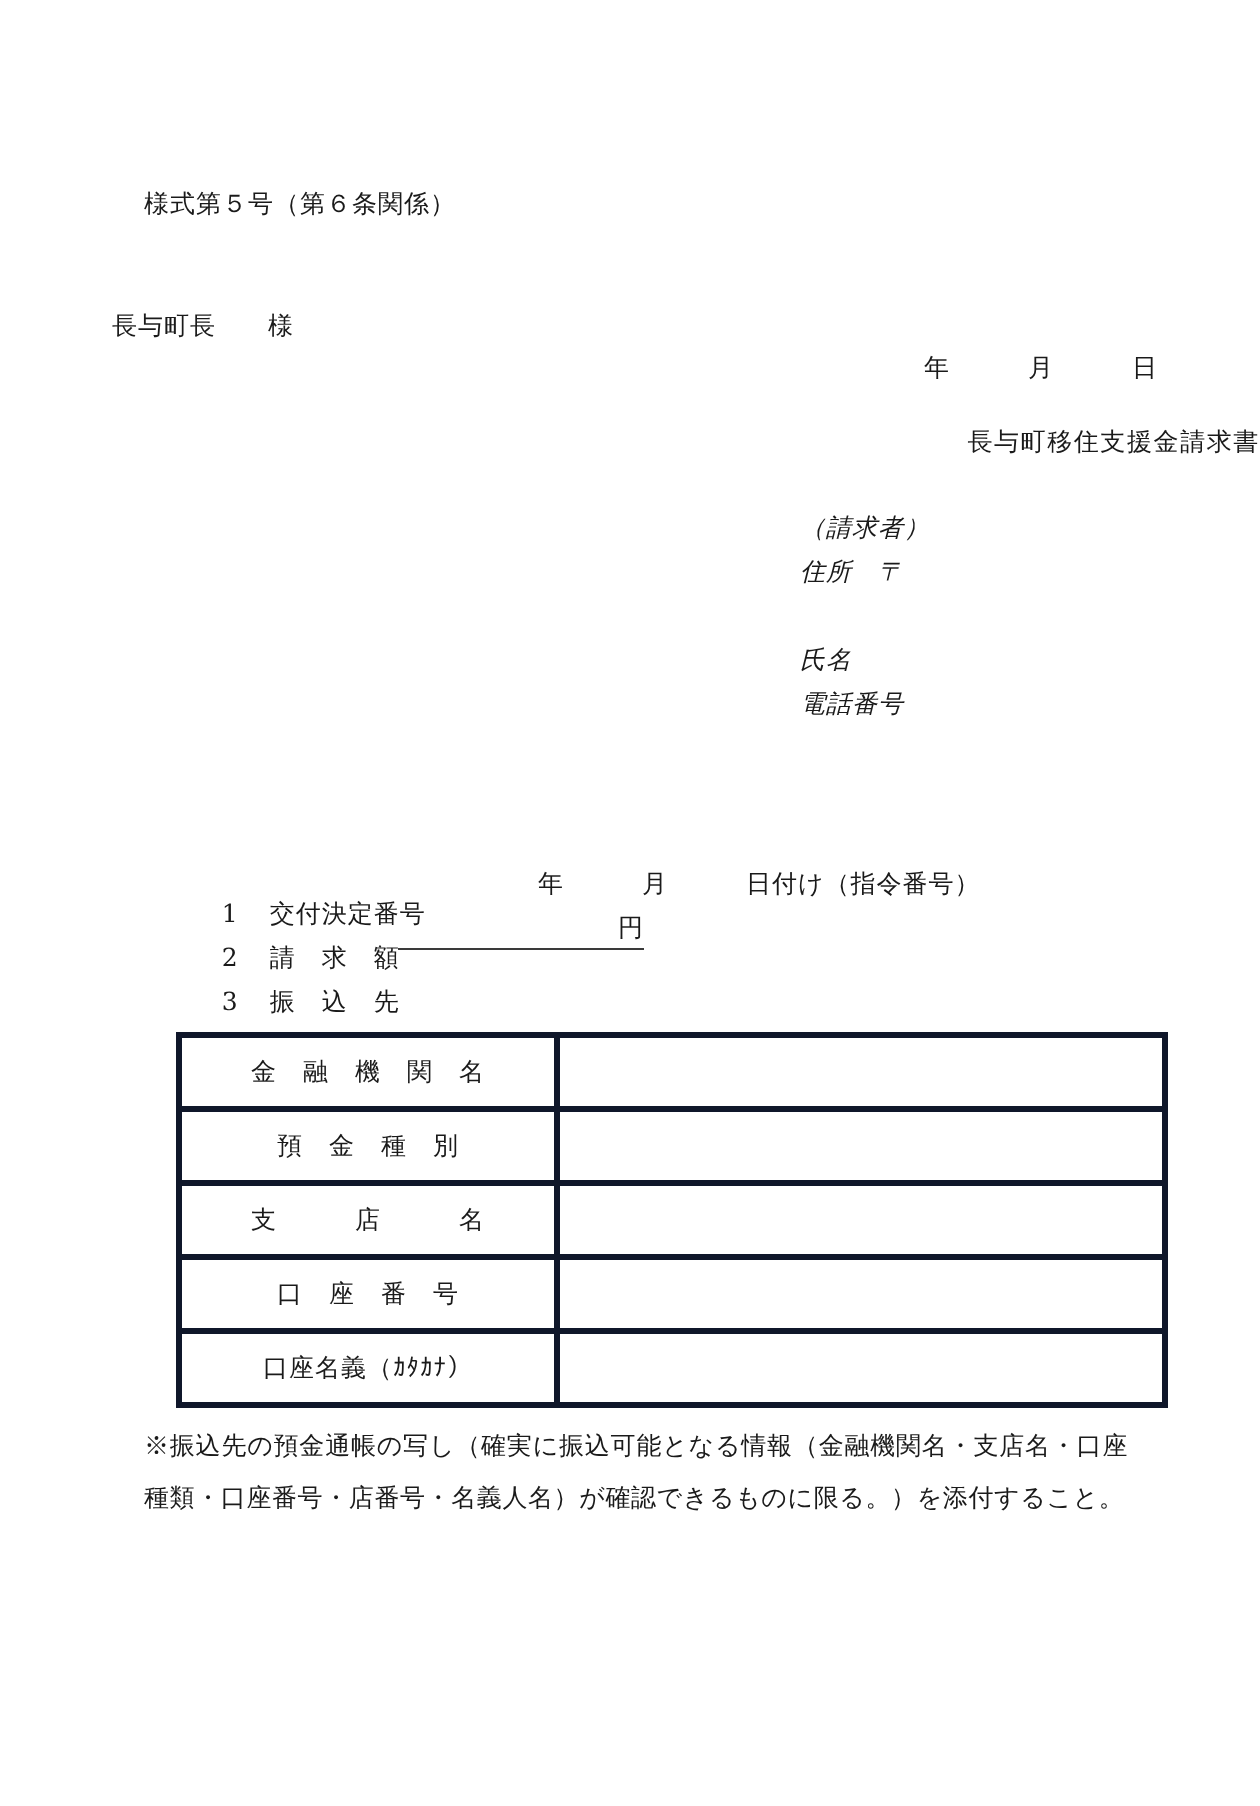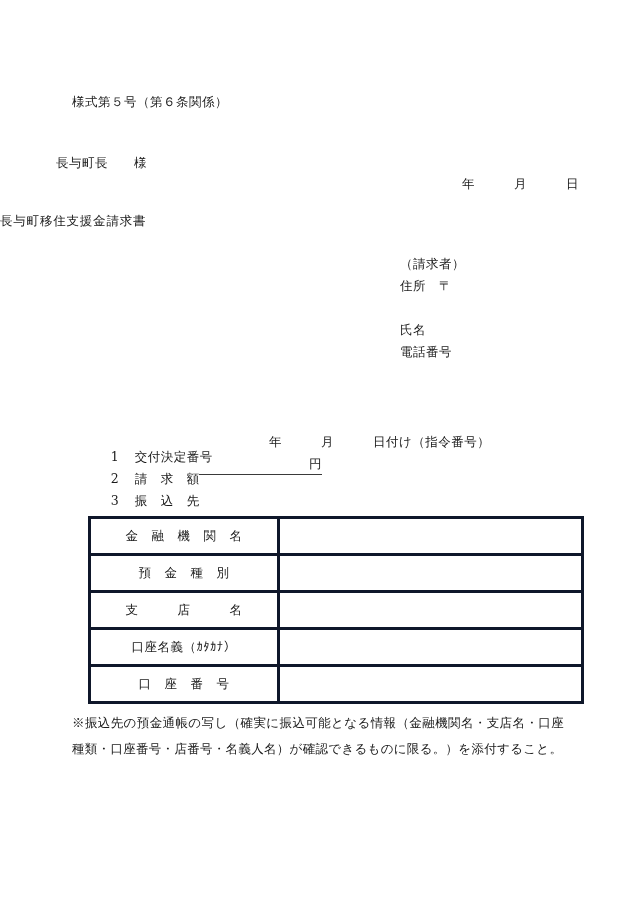--- a/index.html
+++ b/index.html
@@ -40,32 +40,33 @@
   .date-line {
     left: 462px;
     top: 176px;
     font-size: 12.5px;
     letter-spacing: 0.5px;
   }
   .doc-title {
     left: 0;
     top: 213px;
     width: 630px;
-    text-align: left;
+    text-align: right;
     font-size: 12.5px;
     letter-spacing: 0.8px;
   }
 
   
   .claimant {
     position: absolute;
     left: 400px;
     top: 256px;
     font-size: 12.5px;
     letter-spacing: 0.5px;
+    font-style: italic;
   }
   .claimant .row { display: block; height: 22px; }
   .claimant .gap { display: block; height: 22px; }
 
   
   .statement {
     left: 72px;
     top: 393px;
     font-size: 12.5px;
     letter-spacing: 0.6px;
@@ -194,25 +195,25 @@
       </tr>
       <tr>
         <td class="label-cell">預　金　種　別</td>
         <td class="value-cell"></td>
       </tr>
       <tr>
         <td class="label-cell">支　　　店　　　名</td>
         <td class="value-cell"></td>
       </tr>
       <tr>
+        <td class="label-cell">口　座　番　号</td>
+        <td class="value-cell"></td>
+      </tr>
+      <tr>
         <td class="label-cell">口座名義（ｶﾀｶﾅ）</td>
-        <td class="value-cell"></td>
-      </tr>
-      <tr>
-        <td class="label-cell">口　座　番　号</td>
         <td class="value-cell"></td>
       </tr>
     </tbody>
   </table>
 
   <div class="footnote">※振込先の預金通帳の写し（確実に振込可能となる情報（金融機関名・支店名・口座種類・口座番号・店番号・名義人名）が確認できるものに限る。）を添付すること。</div>
 
 </div>
 
 </body></html>

